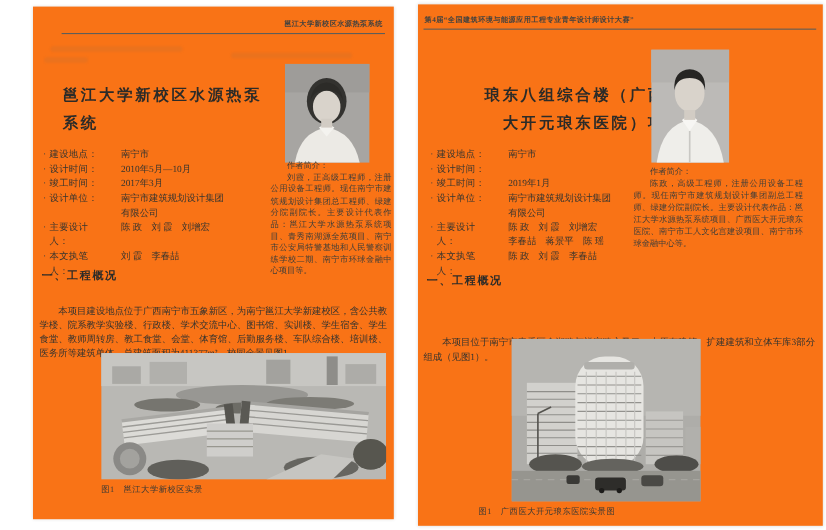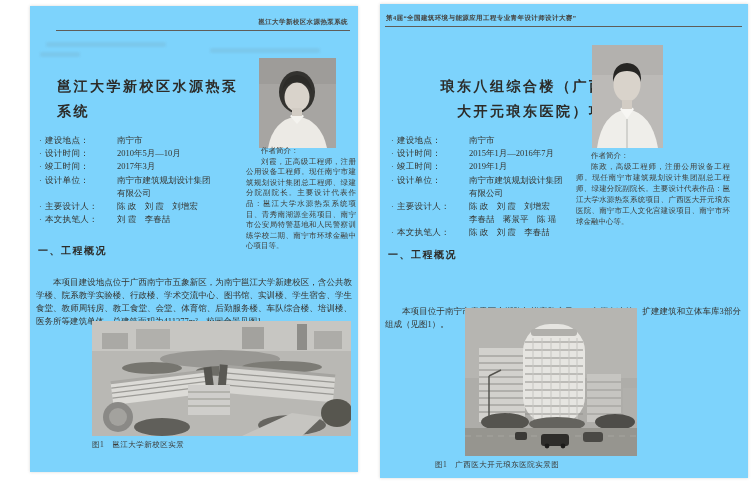--- a/index.html
+++ b/index.html
@@ -1,32 +1,32 @@
 <!DOCTYPE html>
 <html><head>
 <meta charset="utf-8">
 <style>
   * { margin:0; padding:0; box-sizing:border-box; }
   html,body { width:751px; height:482px; background:#ffffff; overflow:hidden; }
   body { position:relative; font-family:"Liberation Serif", serif; }
-  .page { position:absolute; background:#7dd3fc; box-shadow:0 0 3px rgba(60,58,54,.20); }
+  .page { position:absolute; background:#f97316; box-shadow:0 0 3px rgba(60,58,54,.20); }
   .page-left  { left:30px;  top:6px; width:328px; height:466px; }
   .page-right { left:380px; top:4px; width:368px; height:474px; }
   .abs { position:absolute; }
   .running-head { font-size:6.5px; font-weight:bold; color:#45433f; letter-spacing:.4px; white-space:nowrap; }
   .head-rule { border-top:1px solid #5f5d58; height:0; }
   .title { font-family:"Liberation Sans", sans-serif; font-weight:bold; font-size:14px;
            line-height:25px; letter-spacing:2.5px; color:#2c2b28; }
   .portrait { position:absolute; }
   .portrait svg, .figure svg { display:block; width:100%; height:100%; }
   .meta { font-size:8.5px; color:#35342f; }
   .meta-row { display:flex; line-height:13.2px; }
   .bullet { width:9px; text-align:center; color:#45433f; }
-  .meta-label { width:72px; letter-spacing:.3px; flex:none; }
-  .meta-values { flex:1; }
+  .meta-label { width:50px; letter-spacing:.3px; flex:none; }
+  .meta-values { flex:1;margin-left:15px; }
   .meta-value2:empty { display:none; }
   .bio { font-size:7.5px; line-height:10.6px; color:#403e39; text-align:justify; }
   .bio-heading { text-indent:2em; }
   .bio-text { text-indent:2em; }
   .section-heading { font-family:"Liberation Sans", sans-serif; font-weight:bold;
                      font-size:10px; letter-spacing:1.5px; color:#2c2b28; }
   .para { font-size:8.5px; line-height:13px; text-indent:2em; text-align:justify; color:#34332f; }
   .caption { font-size:7.5px; color:#3a3935; letter-spacing:.5px; }
   .figure { position:absolute; }
   .ghost { position:absolute; background:rgba(110,108,100,.10); filter:blur(1px); border-radius:2px; }
@@ -169,21 +169,20 @@
 
   <div class="abs meta" style="left:8px; top:130px; width:220px;">
     <div class="meta-row">
       <span class="bullet">·</span>
       <span class="meta-label">建设地点：</span>
       <span class="meta-values">南宁市</span>
     </div>
     <div class="meta-row">
       <span class="bullet">·</span>
       <span class="meta-label">设计时间：</span>
-      <span class="meta-values">2015年1月—2016年7月</span>
     </div>
     <div class="meta-row">
       <span class="bullet">·</span>
       <span class="meta-label">竣工时间：</span>
       <span class="meta-values">2019年1月</span>
     </div>
     <div class="meta-row">
       <span class="bullet">·</span>
       <span class="meta-label">设计单位：</span>
       <span class="meta-values">

